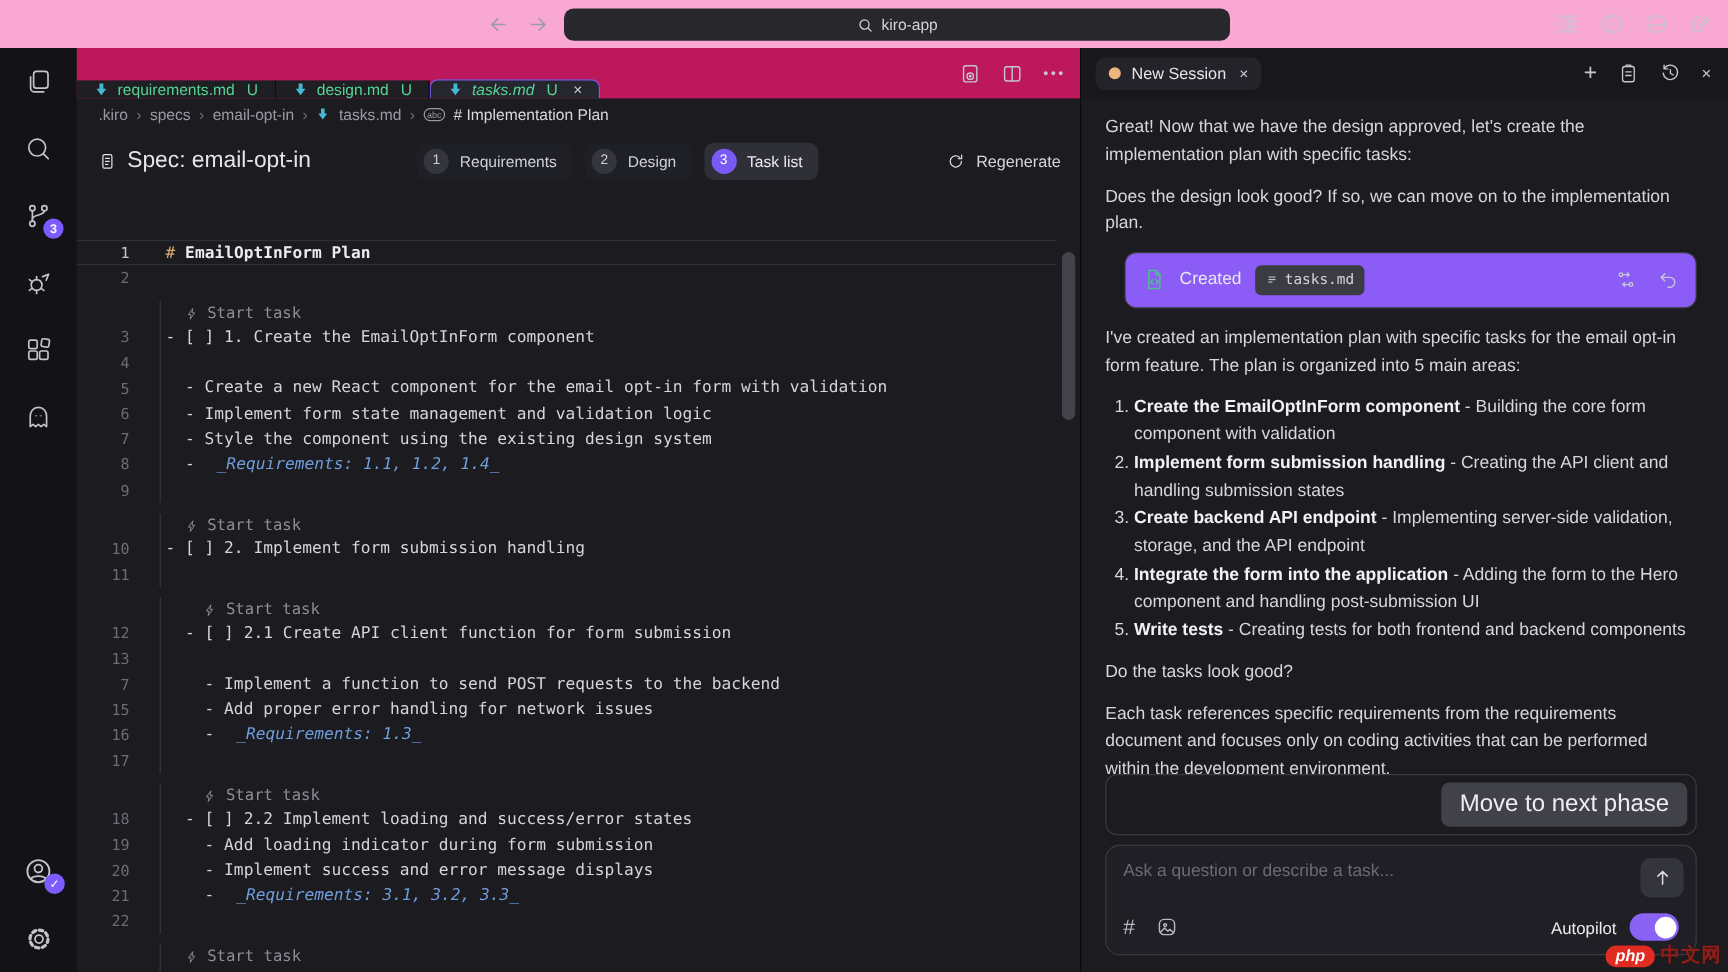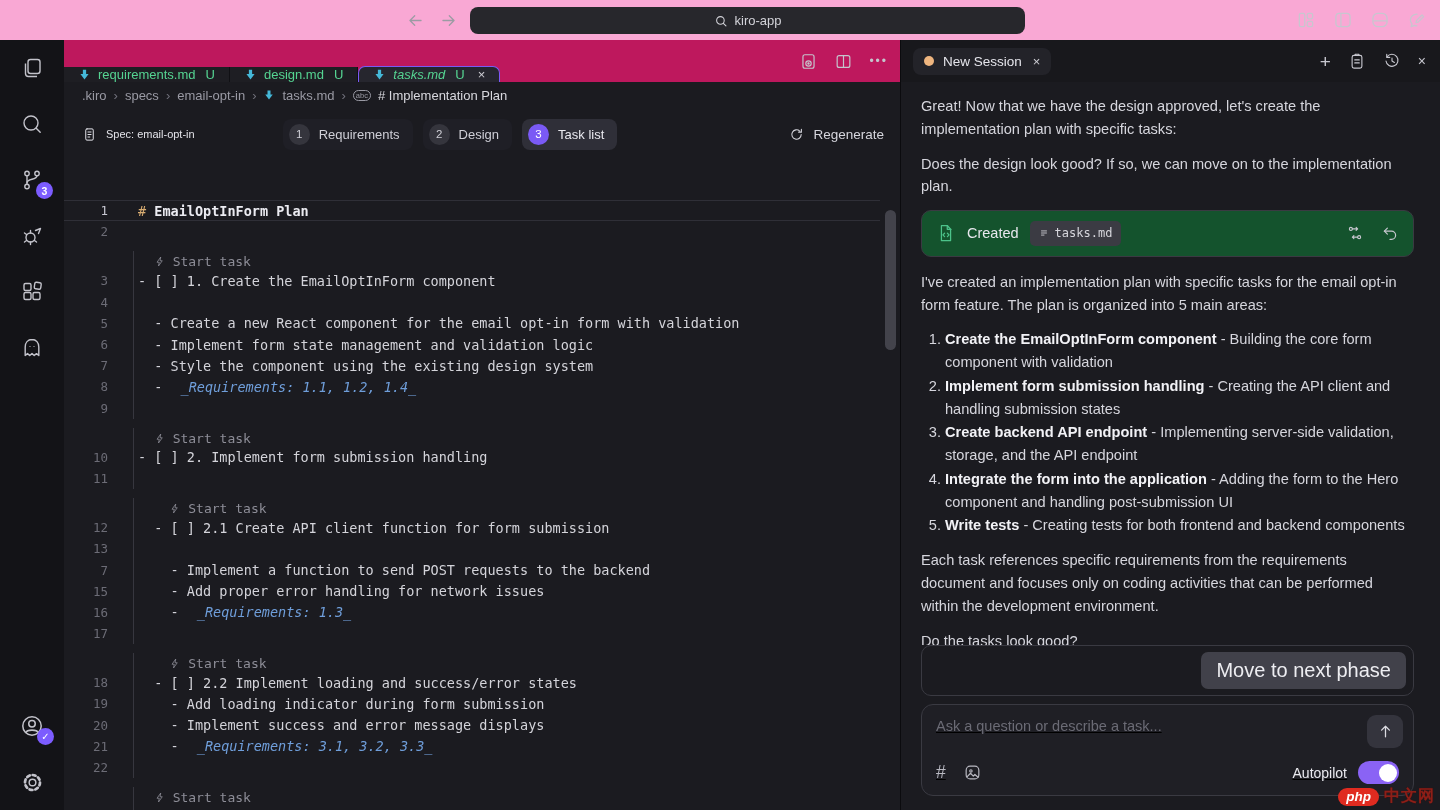--- a/index.html
+++ b/index.html
@@ -39,21 +39,21 @@
   .tab .close { color:#cfcfd6; font-size:13px; margin-left:6px; }
   .tab-actions { position:absolute; right:12px; top:0; height:42px; display:flex; align-items:center; gap:16px; color:#c5c5cd; }
   .dots { font-size:12px; letter-spacing:2px; color:#c5c5cd; }
 
   .breadcrumb { height:26px; display:flex; align-items:center; gap:7px; padding-left:18px; color:#9a9aa4; font-size:13px; background:#1b1b20; }
   .crumb-sep { color:#71717b; font-size:13px; }
   .crumb-last { color:#d8d8de; }
   .abc-chip { border:1px solid #9a9aa4; border-radius:6px; font-size:7.5px; padding:0px 2px; color:#9a9aa4; }
 
   .specbar { height:52px; display:flex; align-items:center; padding:0 16px 0 18px; background:#1b1b20; }
-  .spec-title { display:flex; align-items:center; gap:9px; color:#e3e3e9; font-size:11px; }
+  .spec-title { display:flex; align-items:center; gap:9px; color:#e3e3e9; font-size:19px; }
   .steps { display:flex; gap:10px; margin-left:88px; }
   .step { display:flex; align-items:center; gap:9px; background:#1f1f26; border-radius:8px; padding:5px 13px 5px 6px; color:#cfcfd7; font-size:13px; }
   .step .n { width:21px; height:21px; border-radius:50%; background:#35353d; display:flex; align-items:center; justify-content:center;
              font-size:11.5px; color:#cfcfd6; }
   .step.active { background:#2f2f38; color:#e9e9ef; }
   .step.active .n { background:#7a5af5; color:#fff; }
   .regen { margin-left:auto; display:flex; align-items:center; gap:9px; color:#d6d6dd; font-size:13.5px; }
 
   
   .code { position:absolute; left:0; right:0; top:160px; bottom:0; overflow:hidden;
@@ -83,34 +83,34 @@
   .chat-header-icons { margin-left:auto; display:flex; align-items:center; gap:17px; color:#c7c7cf; }
   .plus-glyph { font-size:19px; font-weight:300; line-height:1; }
   .x-glyph { font-size:14px; }
 
   .chat-body { flex:1; overflow:hidden; padding:13px 26px 0 20px; color:#d6d6dd; font-size:14.6px; line-height:1.56; }
   .chat-body p { margin-bottom:12px; }
   .chat-body strong { color:#f2f2f6; }
   .chat-list { margin:0 0 12px 0; padding-left:24px; }
   .chat-list li { margin-bottom:1px; }
 
-  .created-card { border:1px solid #3a3a42; background:#14532d; border-radius:10px; padding:10px 14px;
-                  display:flex; align-items:center; gap:11px; margin:3px 0 14px 0; }
+  .created-card { border:1px solid #3a3a42; background:#8b5cf6; border-radius:10px; padding:10px 14px;
+                  display:flex; align-items:center; gap:11px; margin:3px 0 14px 16px; }
   .created-label { color:#e8e8ee; font-size:14.5px; }
   .file-chip { background:#3b3b43; border-radius:5px; padding:3px 9px; font-family:"DejaVu Sans Mono", monospace;
                font-size:12px; color:#d6d6dc; display:flex; align-items:center; gap:6px; }
   .card-icons { margin-left:auto; display:flex; align-items:center; gap:17px; color:#c7c7cf; }
 
   .phase-card { flex:none; margin:0 26px 8px 20px; border:1px solid #3a3a42; border-radius:10px; padding:6px 7px;
                 display:flex; justify-content:flex-end; }
   .phase-btn { background:#41414a; color:#ededf1; border:none; border-radius:7px; padding:7px 15px; font-size:20px;
                font-family:"Liberation Sans", sans-serif; }
 
   .input-card { flex:none; position:relative; margin:0 26px 14px 20px; border:1px solid #3a3a42; background:#1f1f25;
-                border-radius:12px; padding:13px 14px 11px;text-decoration:underline; }
+                border-radius:12px; padding:13px 14px 11px; }
   .placeholder { color:#6b6b75; font-size:14.5px; }
   .send-btn { position:absolute; right:10px; top:10px; width:36px; height:33px; background:#34343d; border-radius:9px;
               display:flex; align-items:center; justify-content:center; color:#dcdce2; }
   .input-bottom { display:flex; align-items:center; gap:17px; margin-top:27px; color:#b9b9c2; }
   .hash-glyph { font-size:17.5px; color:#b9b9c2; }
   .autopilot { margin-left:auto; display:flex; align-items:center; gap:11px; color:#eaeaef; font-size:14px; }
   .toggle { width:41px; height:23px; border-radius:12px; background:#8a63f5; position:relative; }
   .toggle::after { content:""; position:absolute; right:2.5px; top:2.5px; width:18px; height:18px; border-radius:50%; background:#fff; }
 
   .watermark { position:absolute; right:5px; bottom:3px; display:flex; align-items:center; gap:5px; }
@@ -532,22 +532,22 @@
       <p>I've created an implementation plan with specific tasks for the email opt-in form feature. The plan is organized into 5 main areas:</p>
 
       <ol class="chat-list">
         <li><strong>Create the EmailOptInForm component</strong><span> - Building the core form component with validation</span></li>
         <li><strong>Implement form submission handling</strong><span> - Creating the API client and handling submission states</span></li>
         <li><strong>Create backend API endpoint</strong><span> - Implementing server-side validation, storage, and the API endpoint</span></li>
         <li><strong>Integrate the form into the application</strong><span> - Adding the form to the Hero component and handling post-submission UI</span></li>
         <li><strong>Write tests</strong><span> - Creating tests for both frontend and backend components</span></li>
       </ol>
 
+      <p>Do the tasks look good?</p>
       <p>Each task references specific requirements from the requirements document and focuses only on coding activities that can be performed within the development environment.</p>
-      <p>Do the tasks look good?</p>
     </div>
 
     <div class="phase-card">
       <button class="phase-btn">Move to next phase</button>
     </div>
 
     <div class="input-card">
       <div class="placeholder">Ask a question or describe a task...</div>
       <div class="send-btn">
         <svg width="17" height="17" viewBox="0 0 24 24" fill="none" stroke="currentColor" stroke-width="1.8" stroke-linecap="round" stroke-linejoin="round">

